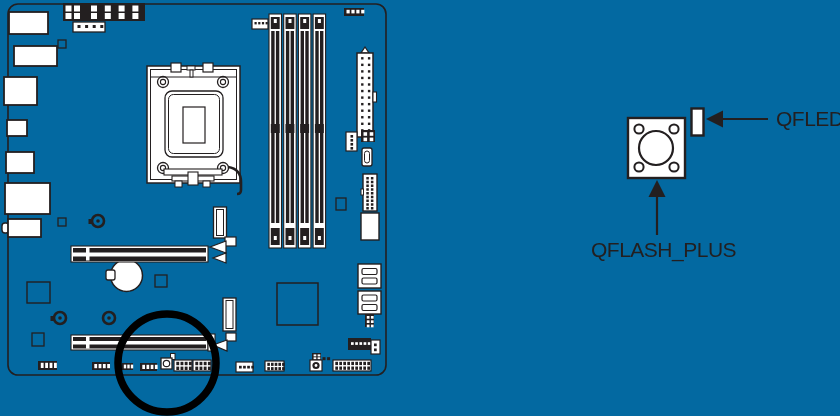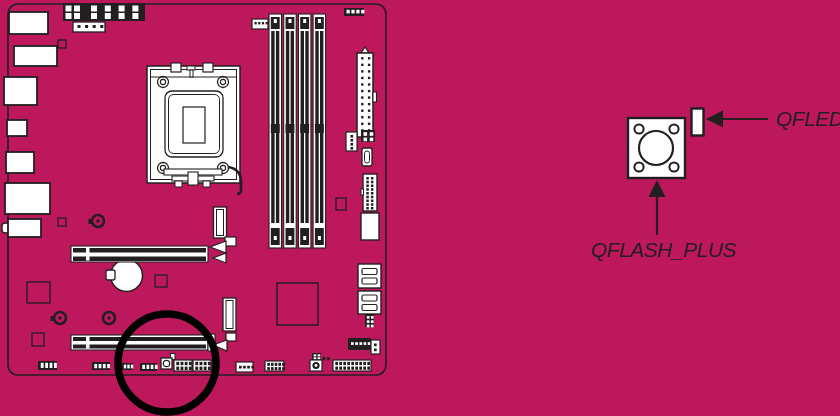--- a/index.html
+++ b/index.html
@@ -1,17 +1,17 @@
 <!DOCTYPE html>
 <html><head>
 <meta charset="utf-8">
 <style>
   html,body{margin:0;padding:0;background:#fff;}
-  #canvas{position:relative;width:840px;height:416px;background:#be185d;overflow:hidden;
-          font-family:"Liberation Sans",sans-serif;font-style:italic;}
+  #canvas{position:relative;width:840px;height:416px;background:#0369a1;overflow:hidden;
+          font-family:"Liberation Sans",sans-serif;}
   svg{position:absolute;display:block;}
   #board-svg{left:0;top:0;}
   #detail-svg{left:560px;top:60px;}
   .ln{stroke:#231f20;fill:none;}
   .lnw{stroke:#231f20;fill:#ffffff;}
   .dk{fill:#231f20;stroke:none;}
   .callout-label{fill:#231f20;font-family:"Liberation Sans",sans-serif;
                  font-size:21px;letter-spacing:-0.5px;font-weight:400;}
 </style>
 </head>

